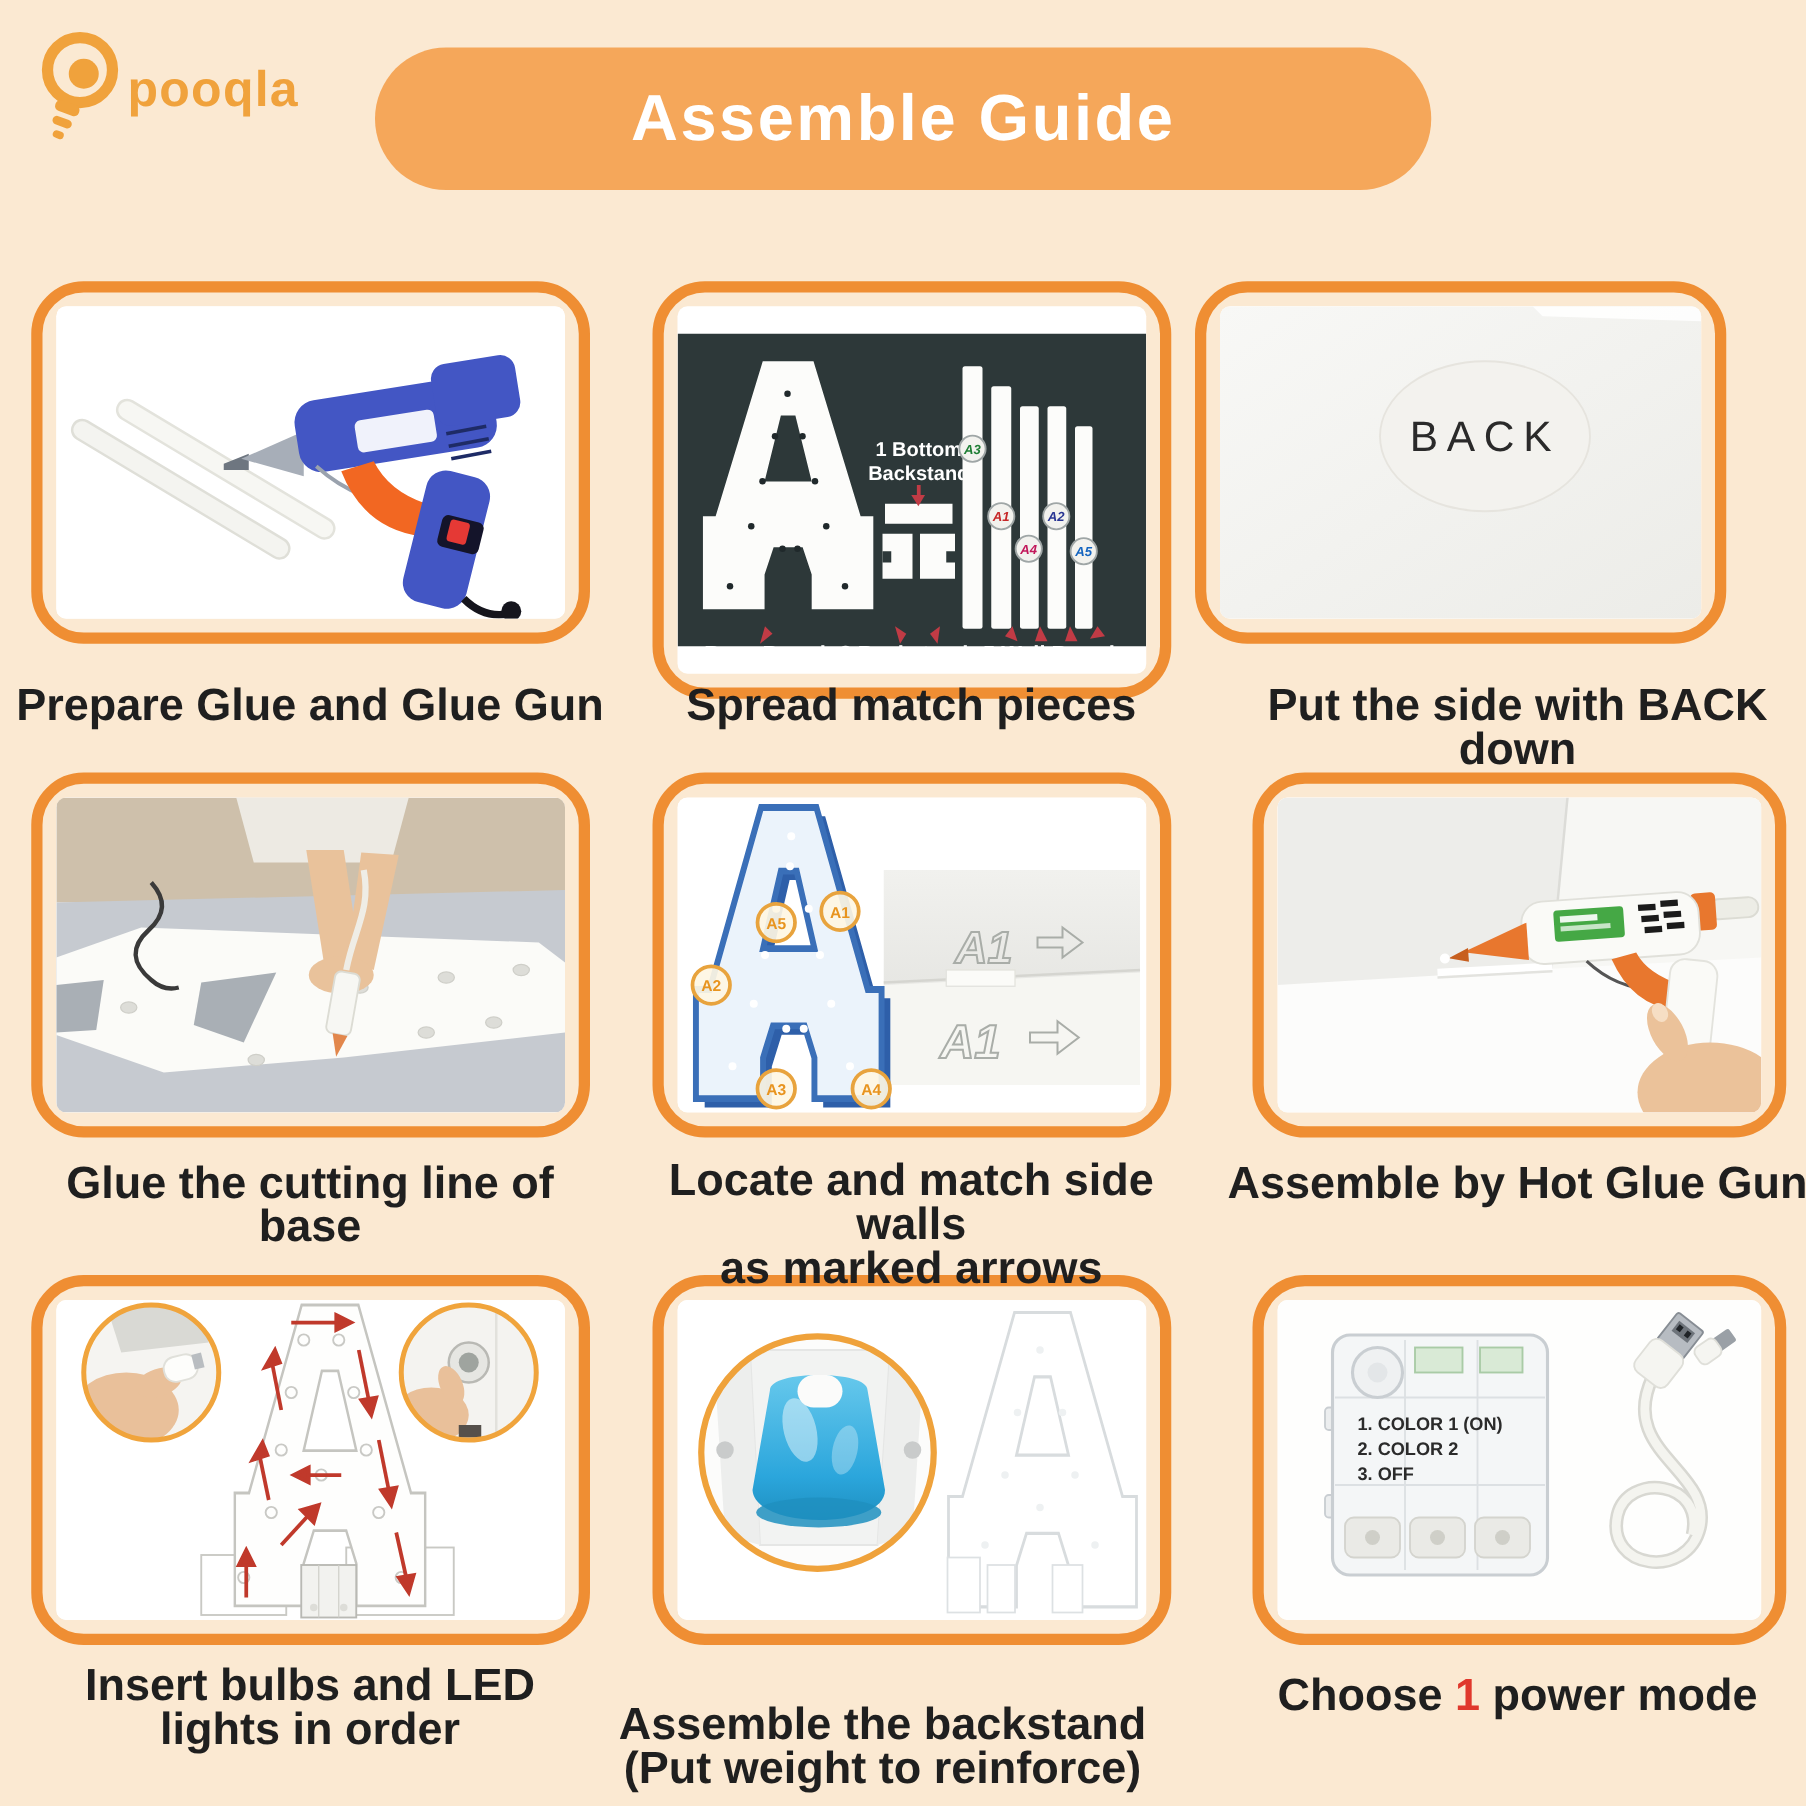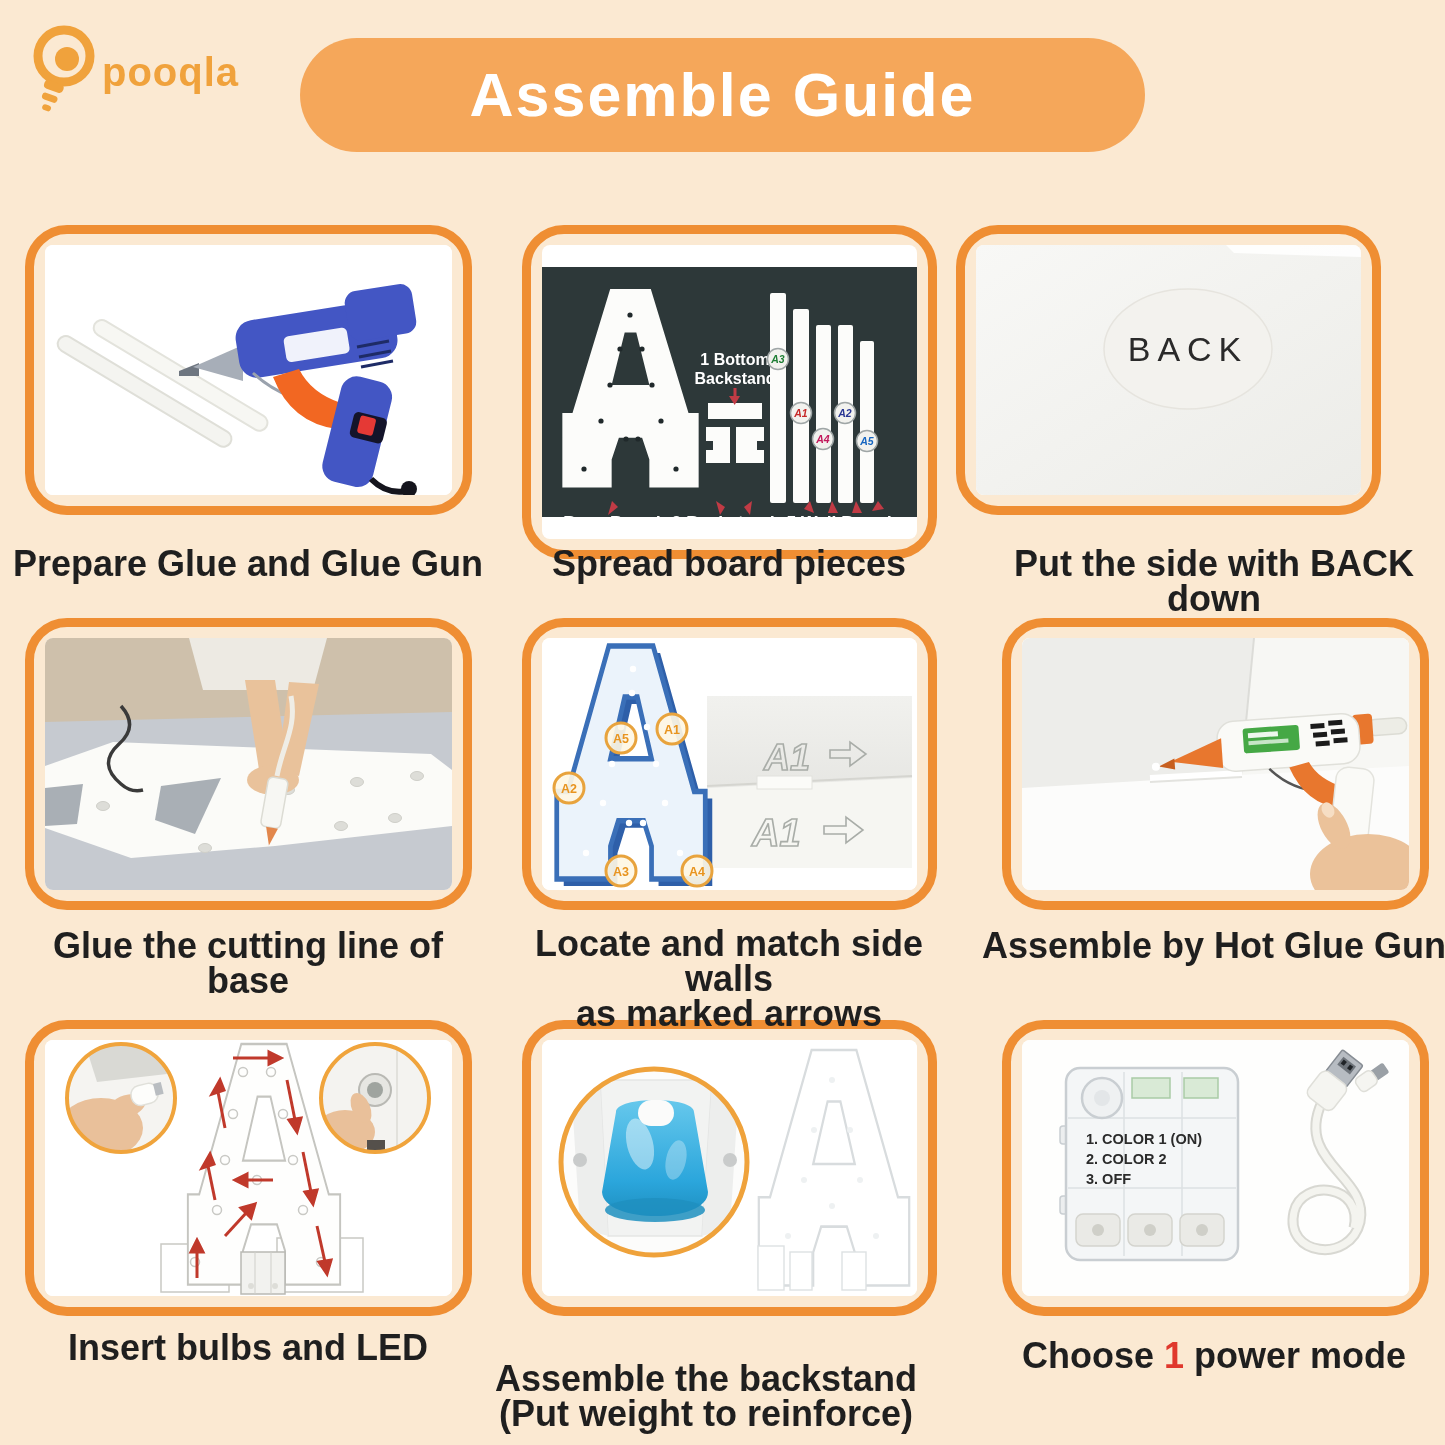--- a/index.html
+++ b/index.html
@@ -5,21 +5,21 @@
   html,body{margin:0;padding:0;background:#FBE9D2;}
   .canvas{position:relative;width:1445px;height:1445px;background:#FBE9D2;
           font-family:"Liberation Sans",sans-serif;overflow:hidden;}
   
   .logo{position:absolute;left:26px;top:20px;display:flex;align-items:center;gap:2px;}
   .logo svg{display:block;}
   .brand{font-size:40px;font-weight:bold;color:#F0A23C;letter-spacing:1px;line-height:100px;}
   
   .title-pill{position:absolute;left:300px;top:38px;width:845px;height:114px;background:#F5A75A;
               border-radius:58px;display:flex;align-items:center;justify-content:center;}
-  .title-pill span{color:#FFFFFF;font-size:61px;font-weight:bold;letter-spacing:2px;}
+  .title-pill span{color:#FFFFFF;font-size:52px;font-weight:bold;letter-spacing:2px;}
   
   .panel{position:absolute;border:9px solid #EF8E33;border-radius:42px;padding:11px;box-sizing:border-box;}
   .photo{width:100%;height:100%;border-radius:8px;overflow:hidden;background:#FFFFFF;}
   .photo svg{display:block;width:100%;height:100%;}
   .p1{left:25px;top:225px;width:447px;height:290px;}
   .p2{left:522px;top:225px;width:415px;height:334px;}
   .p3{left:956px;top:225px;width:425px;height:290px;}
   .p4{left:25px;top:618px;width:447px;height:292px;}
   .p5{left:522px;top:618px;width:415px;height:292px;}
   .p6{left:1002px;top:618px;width:427px;height:292px;}
@@ -505,30 +505,31 @@
           <g transform="translate(346,40) rotate(55)">
             <rect x="-6" y="-22" width="12" height="16" rx="2" fill="#9AA0A6"></rect>
             <rect x="-8" y="-8" width="16" height="20" rx="5" fill="#F5F5F1" stroke="#DFDFD9" stroke-width="1.5"></rect>
           </g>
         </g>
       </svg>
     </div>
   </div>
 
   <div class="caption cap1">Prepare Glue and Glue Gun</div>
-  <div class="caption cap2">Spread board pieces</div>
+  <div class="caption cap2">Spread match pieces</div>
   <div class="caption cap3">Put the side with BACK down</div>
   <div class="caption cap4">Glue the cutting line of base</div>
   <div class="caption cap5">
     <div>Locate and match side walls</div>
     <div>as marked arrows</div>
   </div>
   <div class="caption cap6">Assemble by Hot Glue Gun</div>
   <div class="caption cap7">
     <div>Insert bulbs and LED</div>
+    <div>lights in order</div>
   </div>
   <div class="caption cap8">
     <div>Assemble the backstand</div>
     <div>(Put weight to reinforce)</div>
   </div>
   <div class="caption cap9">
     <span>Choose </span><span class="accent-red">1</span><span> power mode</span>
   </div>
 
 </div>

